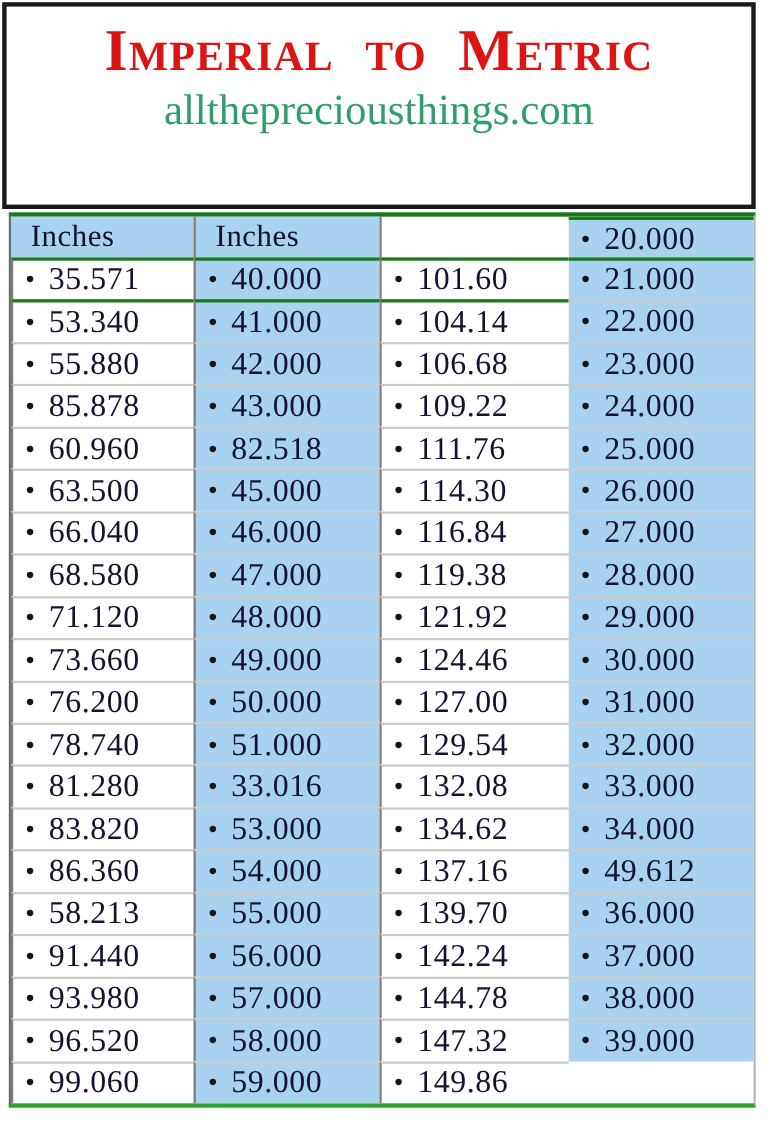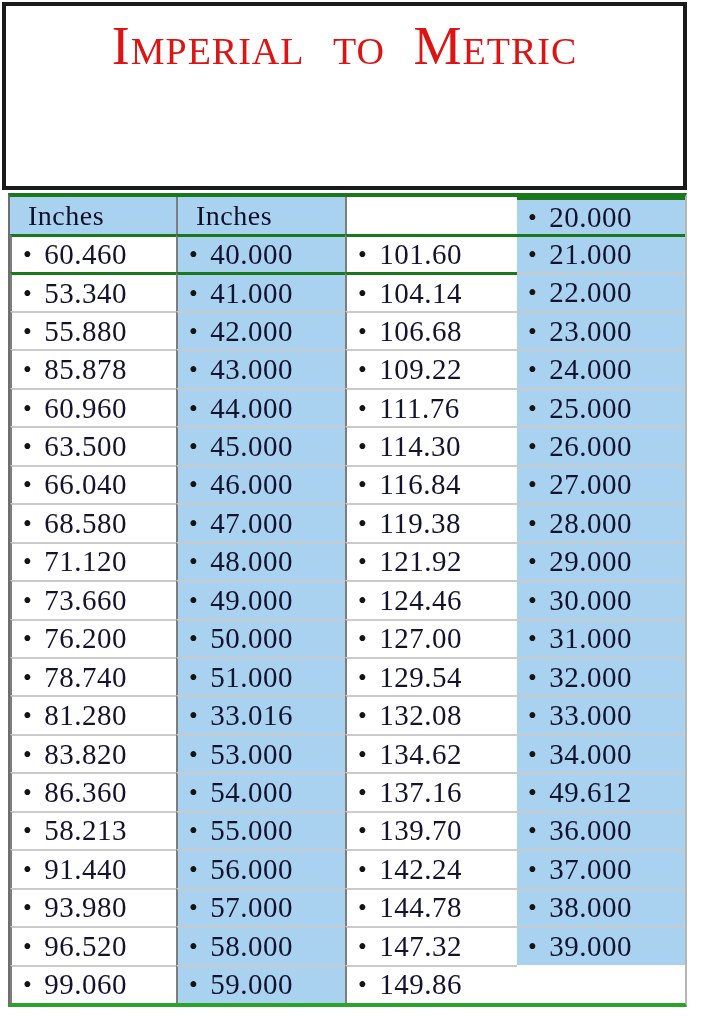--- a/index.html
+++ b/index.html
@@ -17,21 +17,21 @@
     position: absolute;
     left: 2px; top: 2px;
     width: 685px; height: 188px;
     box-sizing: border-box;
     border: 4px solid #1a1a1a;
     background: #ffffff;
     text-align: center;
     padding-top: 9px;
   }
   .title-line {
-    font-weight: normal;
+    font-weight: bold;
     font-variant: small-caps;
     font-size: 54px;
     line-height: 62px;
     color: #dd1414;
     letter-spacing: 1px;
     word-spacing: 14px;
   }
   .site-line {
     font-size: 39px;
     line-height: 48px;
@@ -76,33 +76,34 @@
     line-height: 1;
   }
 </style>
 </head>
 <body>
 
 <div id="page">
 
   <div id="header-box">
     <div class="title-line">Imperial to Metric</div>
+    <div class="site-line">allthepreciousthings.com</div>
   </div>
 
   <div id="conv-table">
       <div class="cell head blue">Inches</div>
       <div class="cell head blue vline">Inches</div>
       <div class="cell head vline"></div>
       <div class="cell blue gsep">
         <span class="bullet">•</span>
         <span>20.000</span>
       </div>
       <div class="cell vline gsep">
         <span class="bullet">•</span>
-        <span>60.460</span>
+        <span>35.571</span>
       </div>
       <div class="cell blue vline gsep">
         <span class="bullet">•</span>
         <span>40.000</span>
       </div>
       <div class="cell vline gsep">
         <span class="bullet">•</span>
         <span>101.60</span>
       </div>
       <div class="cell blue gsep">
@@ -156,21 +157,21 @@
       <div class="cell blue wsep">
         <span class="bullet">•</span>
         <span>24.000</span>
       </div>
       <div class="cell vline wsep">
         <span class="bullet">•</span>
         <span>60.960</span>
       </div>
       <div class="cell blue vline wsep">
         <span class="bullet">•</span>
-        <span>44.000</span>
+        <span>82.518</span>
       </div>
       <div class="cell vline wsep">
         <span class="bullet">•</span>
         <span>111.76</span>
       </div>
       <div class="cell blue wsep">
         <span class="bullet">•</span>
         <span>25.000</span>
       </div>
       <div class="cell vline wsep">

